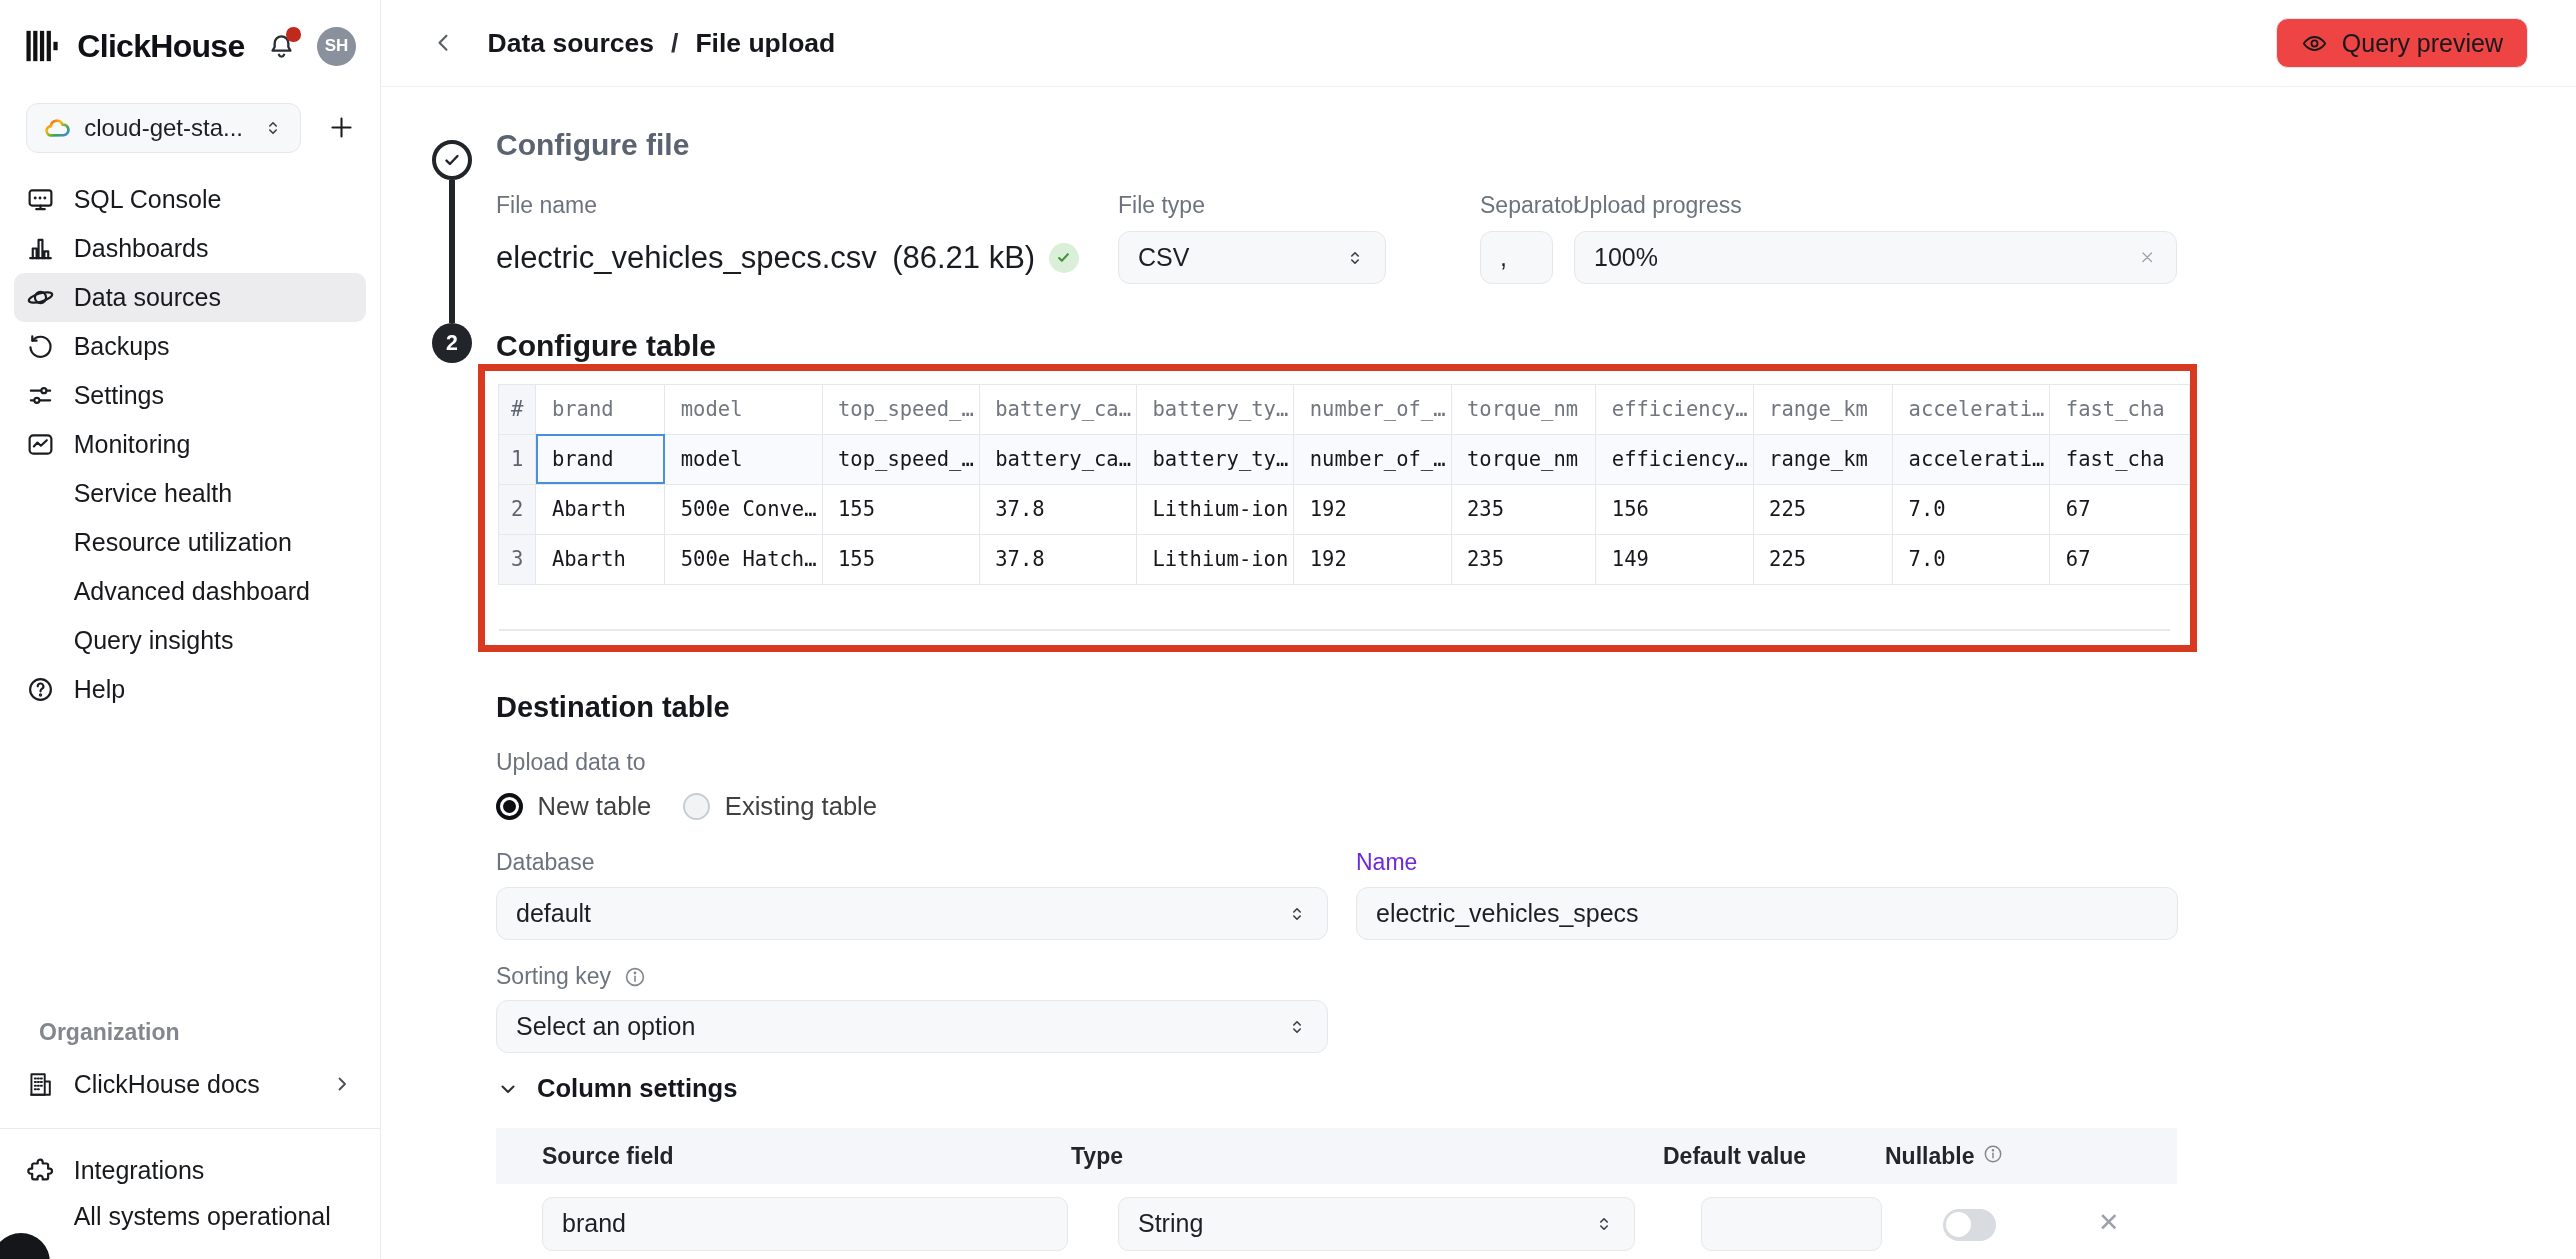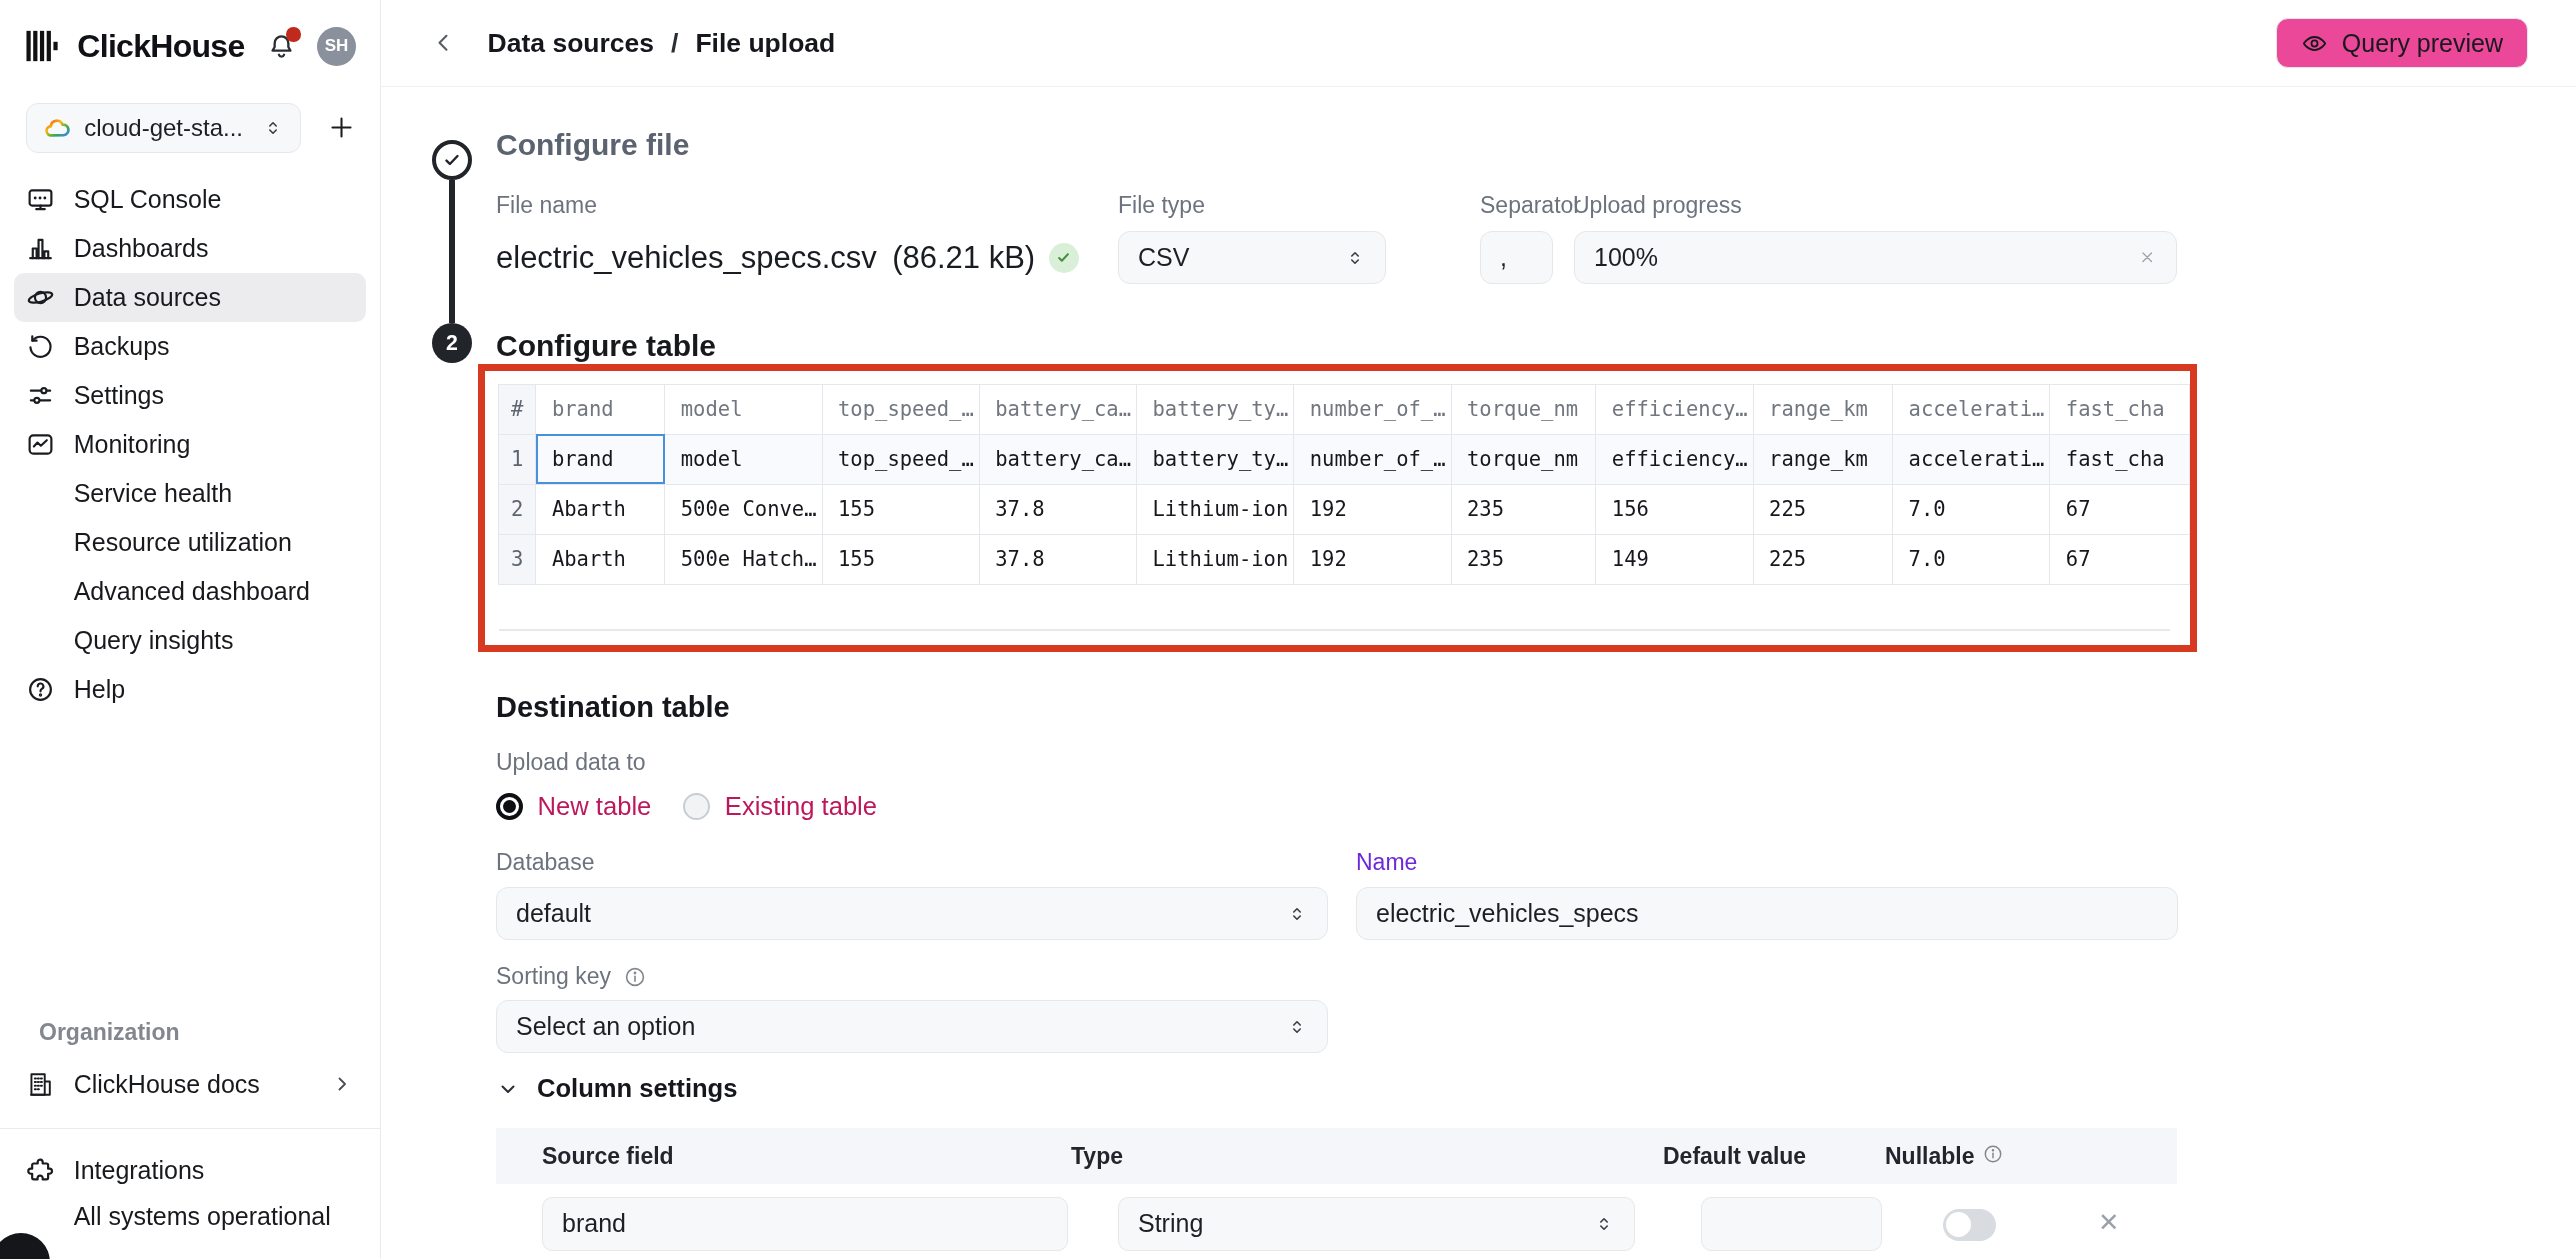--- a/index.html
+++ b/index.html
@@ -49,21 +49,21 @@
                background:#14161a; z-index:60; }
 
   
   .main { flex:1; display:flex; flex-direction:column; min-width:0; }
   .topbar { height:87px; border-bottom:1.7px solid #eef0f3; display:flex; align-items:center;
             padding:0 48px 0 50px; }
   .back-chev { color:#5a5f66; margin-right:31px; }
   .breadcrumb { display:flex; align-items:center; font-size:26.5px; font-weight:700; color:#15171c; }
   .crumb-sep { margin:0 17px; font-weight:700; color:#2a2d33; }
   .topbar-spacer { flex:1; }
-  .query-preview-btn { height:50px; border:1.7px solid #e5e7ea; border-radius:12px; background:#ec4899;
+  .query-preview-btn { height:50px; border:1.7px solid #e5e7ea; border-radius:12px; background:#ef4444;
                        display:flex; align-items:center; padding:0 24px; font-size:25px; color:#17191d; }
   .query-preview-btn .nico { width:27px; height:27px; margin-right:13.7px; }
 
   .content { position:relative; flex:1; }
 
   
   .step-check { position:absolute; left:51px; top:53px; width:40px; height:40px; border:4.3px solid #212429;
                 border-radius:50%; display:flex; align-items:center; justify-content:center; color:#212429; background:#fff; }
   .step-line { position:absolute; left:68px; top:93px; width:6px; height:143px; background:#212429; }
   .step-two { position:absolute; left:51px; top:236px; width:40px; height:40px; border-radius:50%;
@@ -93,21 +93,21 @@
                   text-align:left; white-space:nowrap; overflow:hidden; font-weight:400; }
   table.preview th { color:#71767f; background:#fff; }
   table.preview .rownum { background:#f4f6f9; color:#5d6570; text-align:center; padding:0; }
   table.preview tr.first-row td:not(.rownum) { background:#f8fafd; }
   table.preview td.focused { outline:2.6px solid #4a90d9; outline-offset:-2.6px; background:#fff; }
   .scrollbar-line { position:absolute; left:13.7px; right:20.5px; bottom:13.7px; height:2.6px; background:#e7e9ec; }
 
   .dest-title { position:absolute; left:115px; top:604px; font-size:29px; font-weight:700; color:#15171c; }
   .upload-to-label { position:absolute; left:115px; top:662px; font-size:23px; color:#6d737e; }
   .radio-row { position:absolute; left:115px; top:700px; display:flex; gap:32px; align-items:center; height:39px; }
-  .radio-option { display:flex; align-items:center; gap:14.5px; font-size:25.6px; color:#be185d; }
+  .radio-option { display:flex; align-items:center; gap:14.5px; font-size:25.6px; color:#404040; }
   .radio { width:27px; height:27px; border-radius:50%; position:relative; }
   .radio.checked { border:4.3px solid #0e0f12; background:#fff; }
   .radio.checked::after { content:""; position:absolute; left:2.6px; top:2.6px; width:13.7px; height:13.7px;
                           border-radius:50%; background:#0e0f12; }
   .radio.unchecked { border:2.6px solid #c9cdd3; background:#f2f3f5; }
 
   .db-label { position:absolute; left:115px; top:762px; font-size:23px; color:#6d737e;text-align:right; }
   .name-label { position:absolute; left:975px; top:762px; font-size:23px; color:#6d28d9; }
   .sort-label { position:absolute; left:115px; top:876px; font-size:23px; color:#6d737e;
                 display:flex; align-items:center; gap:12px; }

